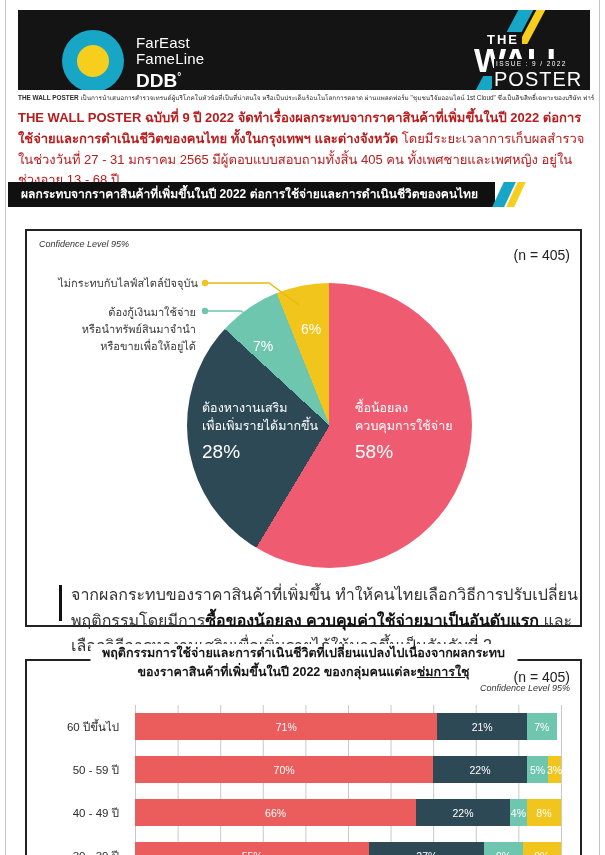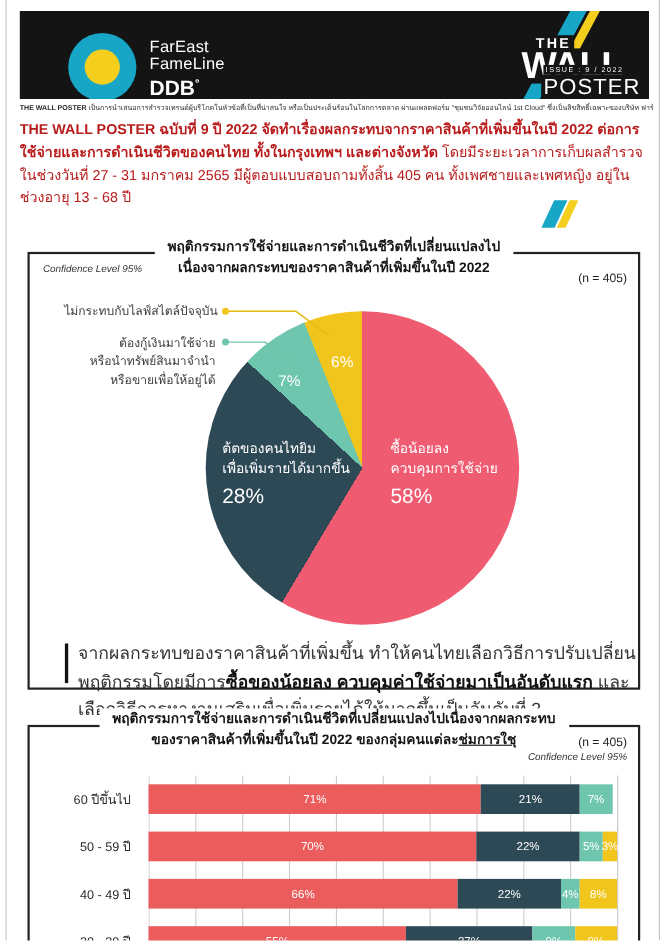--- a/index.html
+++ b/index.html
@@ -39,21 +39,21 @@
   .bstripe.yel  { left:512px; width:8px;  background:#f6cf1e; }
 
   
   .panel { position:absolute; left:25px; width:557px; border:2px solid #222; background:#fff; }
   .panel1 { top:229px; height:398px; }
   .panel2 { top:659px; height:230px; }
   .legend { position:absolute; left:50%; transform:translateX(-50%); background:#fff; padding:0 12px;
             text-align:center; font-size:12.5px; font-weight:700; color:#151515; line-height:1.5; white-space:nowrap; }
   .panel1 .legend { top:-16px; } .panel2 .legend { top:-17px; }
   .conf { position:absolute; font-size:9px; font-style:italic; color:#333; }
-  .nval { position:absolute; font-size:11px; color:#222; }
+  .nval { position:absolute; font-size:14px; color:#222; }
   .panel1 .conf { left:12px; top:8px; } .panel1 .nval { right:10px; top:16px; }
   .panel2 .nval { right:10px; top:8px; } .panel2 .conf { right:10px; top:22px; }
   .u { text-decoration:underline; }
 
   
   .pie { position:absolute; left:160px; top:52px; width:285px; height:285px; border-radius:50%; }
   .connectors { position:absolute; left:0; top:0; pointer-events:none; }
   .callout { position:absolute; font-size:11px; color:#3c3c3c; text-align:right; line-height:1.55; white-space:nowrap; }
   .callout-a { right:382px; top:44px; }
   .callout-b { right:384px; top:73px; }
@@ -103,28 +103,25 @@
       <div class="wall-wall">WALL</div>
       <div class="wall-issue">ISSUE : 9 / 2022</div>
       <div class="wall-poster">POSTER</div>
     </div>
   </div>
 
   <div class="fineprint"><b>THE WALL POSTER</b><span> เป็นการนำเสนอการสำรวจเทรนด์ผู้บริโภคในหัวข้อที่เป็นที่น่าสนใจ หรือเป็นประเด็นร้อนในโลกการตลาด ผ่านแพลตฟอร์ม "ชุมชนวิจัยออนไลน์ 1st Cloud" ซึ่งเป็นลิขสิทธิ์เฉพาะของบริษัท ฟาร์อีสท์ เฟมไลน์ ดีดีบี จำกัด (มหาชน)</span></div>
 
   <div class="intro"><span class="b">THE WALL POSTER ฉบับที่ 9 ปี 2022 จัดทำเรื่องผลกระทบจากราคาสินค้าที่เพิ่มขึ้นในปี 2022 ต่อการใช้จ่ายและการดำเนินชีวิตของคนไทย ทั้งในกรุงเทพฯ และต่างจังหวัด </span><span class="r">โดยมีระยะเวลาการเก็บผลสำรวจในช่วงวันที่ 27 - 31 มกราคม 2565 มีผู้ตอบแบบสอบถามทั้งสิ้น 405 คน ทั้งเพศชายและเพศหญิง อยู่ในช่วงอายุ 13 - 68 ปี</span></div>
 
+  <div class="banner">ผลกระทบจากราคาสินค้าที่เพิ่มขึ้นในปี 2022 ต่อการใช้จ่ายและการดำเนินชีวิตของคนไทย</div>
   <div class="bstripe teal"></div>
   <div class="bstripe yel"></div>
 
   <div class="panel panel1">
-    <div class="legend">
-      <div>พฤติกรรมการใช้จ่ายและการดำเนินชีวิตที่เปลี่ยนแปลงไป</div>
-      <div>เนื่องจากผลกระทบของราคาสินค้าที่เพิ่มขึ้นในปี 2022</div>
-    </div>
     <div class="conf">Confidence Level 95%</div>
     <div class="nval">(n = 405)</div>
 
     <div class="pie" style="background: conic-gradient(rgb(239, 92, 114) 0deg, rgb(239, 92, 114) 210.9deg, rgb(46, 73, 86) 210.9deg, rgb(46, 73, 86) 312.7deg, rgb(111, 198, 174) 312.7deg, rgb(111, 198, 174) 338.2deg, rgb(242, 197, 29) 338.2deg, rgb(242, 197, 29) 360deg);"></div>
 
     <svg class="connectors" width="557" height="398">
       <polyline points="178,52 242,52 272,74" fill="none" stroke="#e5b90e" stroke-width="1.3"></polyline>
       <circle cx="178" cy="52" r="3.2" fill="#f2c51d"></circle>
       <polyline points="178,80 214,80 240,97" fill="none" stroke="#6fc6ae" stroke-width="1.3"></polyline>
       <circle cx="178" cy="80" r="3.2" fill="#6fc6ae"></circle>
@@ -134,21 +131,21 @@
     <div class="callout callout-b">
       <div>ต้องกู้เงินมาใช้จ่าย</div>
       <div>หรือนำทรัพย์สินมาจำนำ</div>
       <div>หรือขายเพื่อให้อยู่ได้</div>
     </div>
 
     <div class="pie-pct-sm pct-7">7%</div>
     <div class="pie-pct-sm pct-6">6%</div>
 
     <div class="pie-block blk-28">
-      <div>ต้ตของคนไทยิม</div>
+      <div>ต้องหางานเสริม</div>
       <div>เพื่อเพิ่มรายได้มากขึ้น</div>
       <div class="big">28%</div>
     </div>
     <div class="pie-block blk-58">
       <div>ซื้อน้อยลง</div>
       <div>ควบคุมการใช้จ่าย</div>
       <div class="big">58%</div>
     </div>
 
     <div class="note">

